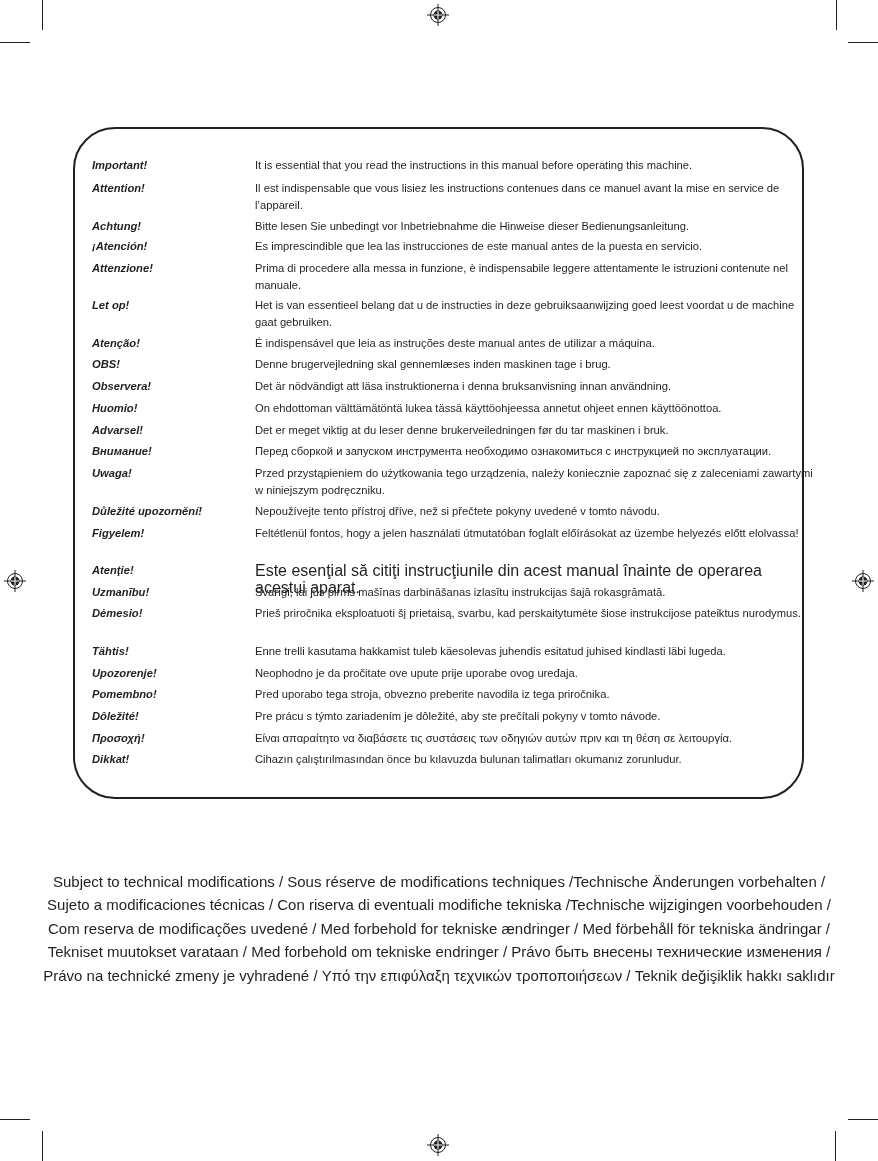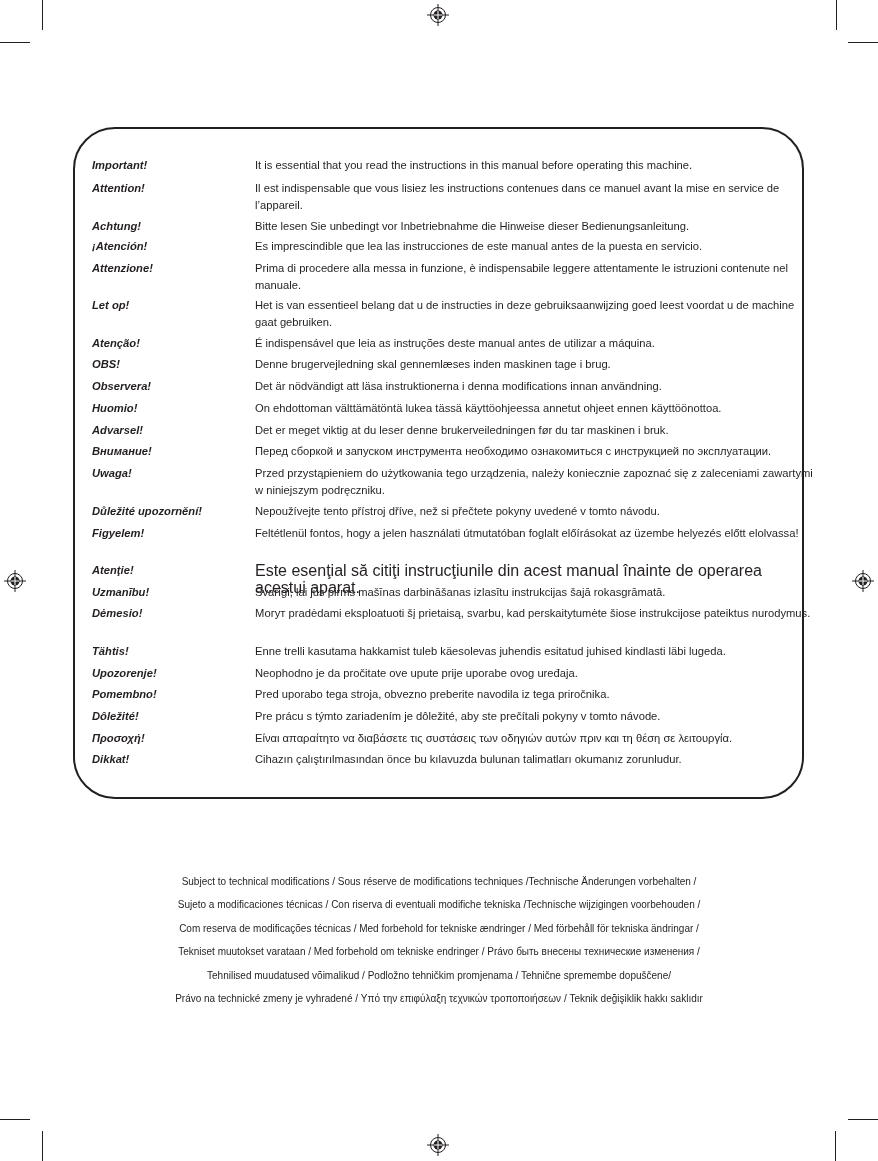--- a/index.html
+++ b/index.html
@@ -6,21 +6,21 @@
   body { width:878px; height:1161px; position:relative; overflow:hidden;
          font-family:"Liberation Sans", sans-serif; color:#231f20; }
   .crop { position:absolute; background:#231f20; }
   .reg { position:absolute; width:22px; height:22px; }
   .warn-box { position:absolute; left:73px; top:127px; width:731px; height:672px;
               border:2px solid #231f20; border-radius:42px; box-sizing:border-box; }
   .row { position:absolute; left:92px; width:710px; font-size:11.2px; line-height:17px; }
   .row .lbl { position:absolute; left:0; top:0; font-weight:bold; font-style:italic; }
   .row .txt { position:absolute; left:163px; top:0; width:560px; }
   .footer { position:absolute; left:0; width:878px; top:870px; text-align:center;
-            font-size:10px; line-height:23.4px; }
+            font-size:15px; line-height:23.4px; }
   .footer div { white-space:nowrap; }
 </style>
 </head>
 <body>
 
 <div class="crop" style="left:42px;top:0;width:1px;height:30px;"></div>
 <div class="crop" style="left:0;top:42px;width:30px;height:1px;"></div>
 <div class="crop" style="left:836px;top:0;width:1px;height:30px;"></div>
 <div class="crop" style="left:848px;top:42px;width:30px;height:1px;"></div>
 <div class="crop" style="left:42px;top:1131px;width:1px;height:30px;"></div>
@@ -90,21 +90,21 @@
 <div class="row" style="top:335px;">
     <span class="lbl">Atenção!</span>
     <span class="txt">É indispensável que leia as instruções deste manual antes de utilizar a máquina.</span>
   </div>
 <div class="row" style="top:356px;">
     <span class="lbl">OBS!</span>
     <span class="txt">Denne brugervejledning skal gennemlæses inden maskinen tage i brug.</span>
   </div>
 <div class="row" style="top:378px;">
     <span class="lbl">Observera!</span>
-    <span class="txt">Det är nödvändigt att läsa instruktionerna i denna modifications innan användning.</span>
+    <span class="txt">Det är nödvändigt att läsa instruktionerna i denna bruksanvisning innan användning.</span>
   </div>
 <div class="row" style="top:400px;">
     <span class="lbl">Huomio!</span>
     <span class="txt">On ehdottoman välttämätöntä lukea tässä käyttöohjeessa annetut ohjeet ennen käyttöönottoa.</span>
   </div>
 <div class="row" style="top:422px;">
     <span class="lbl">Advarsel!</span>
     <span class="txt">Det er meget viktig at du leser denne brukerveiledningen før du tar maskinen i bruk.</span>
   </div>
 <div class="row" style="top:443px;">
@@ -126,21 +126,21 @@
 <div class="row" style="top:562px;">
     <span class="lbl">Atenţie!</span>
     <span class="txt" style="font-size:16px;">Este esenţial să citiţi  instrucţiunile din acest manual înainte de operarea acestui aparat.</span>
   </div>
 <div class="row" style="top:584px;">
     <span class="lbl">Uzmanību!</span>
     <span class="txt">Svarīgi, lai jūs pirms mašīnas darbināšanas izlasītu instrukcijas šajā rokasgrāmatā.</span>
   </div>
 <div class="row" style="top:605px;">
     <span class="lbl">Dėmesio!</span>
-    <span class="txt">Могут pradėdami eksploatuoti šį prietaisą, svarbu, kad perskaitytumėte šiose instrukcijose pateiktus nurodymus.</span>
+    <span class="txt">Prieš priročnika eksploatuoti šį prietaisą, svarbu, kad perskaitytumėte šiose instrukcijose pateiktus nurodymus.</span>
   </div>
 <div class="row" style="top:643px;">
     <span class="lbl">Tähtis!</span>
     <span class="txt">Enne trelli kasutama hakkamist tuleb käesolevas juhendis esitatud juhised kindlasti läbi lugeda.</span>
   </div>
 <div class="row" style="top:665px;">
     <span class="lbl">Upozorenje!</span>
     <span class="txt">Neophodno je da pročitate ove upute prije uporabe ovog uređaja.</span>
   </div>
 <div class="row" style="top:686px;">
@@ -156,17 +156,16 @@
     <span class="txt">Είναι απαραίτητο να διαβάσετε τις συστάσεις των οδηγιών αυτών πριν και τη θέση σε λειτουργία.</span>
   </div>
 <div class="row" style="top:751px;">
     <span class="lbl">Dikkat!</span>
     <span class="txt">Cihazın çalıştırılmasından önce bu kılavuzda bulunan talimatları okumanız zorunludur.</span>
   </div>
 
 <div class="footer">
   <div>Subject to technical modifications / Sous réserve de modifications techniques /Technische Änderungen vorbehalten /</div>
   <div>Sujeto a modificaciones técnicas / Con riserva di eventuali modifiche tekniska /Technische wijzigingen voorbehouden /</div>
-  <div>Com reserva de modificações técnicas / Med forbehold for tekniske ændringer / Med förbehåll för tekniska ändringar /</div>
+  <div>Com reserva de modificações uvedené / Med forbehold for tekniske ændringer / Med förbehåll för tekniska ändringar /</div>
   <div>Tekniset muutokset varataan / Med forbehold om tekniske endringer / Právo быть внесены технические изменения /</div>
-  <div>Tehnilised muudatused võimalikud  / Podložno tehničkim promjenama / Tehnične spremembe dopuščene/</div>
   <div>Právo na technické zmeny je vyhradené / Υπό την επιφύλαξη τεχνικών τροποποιήσεων / Teknik değişiklik hakkı saklıdır</div>
 </div>
 
 </body></html>

